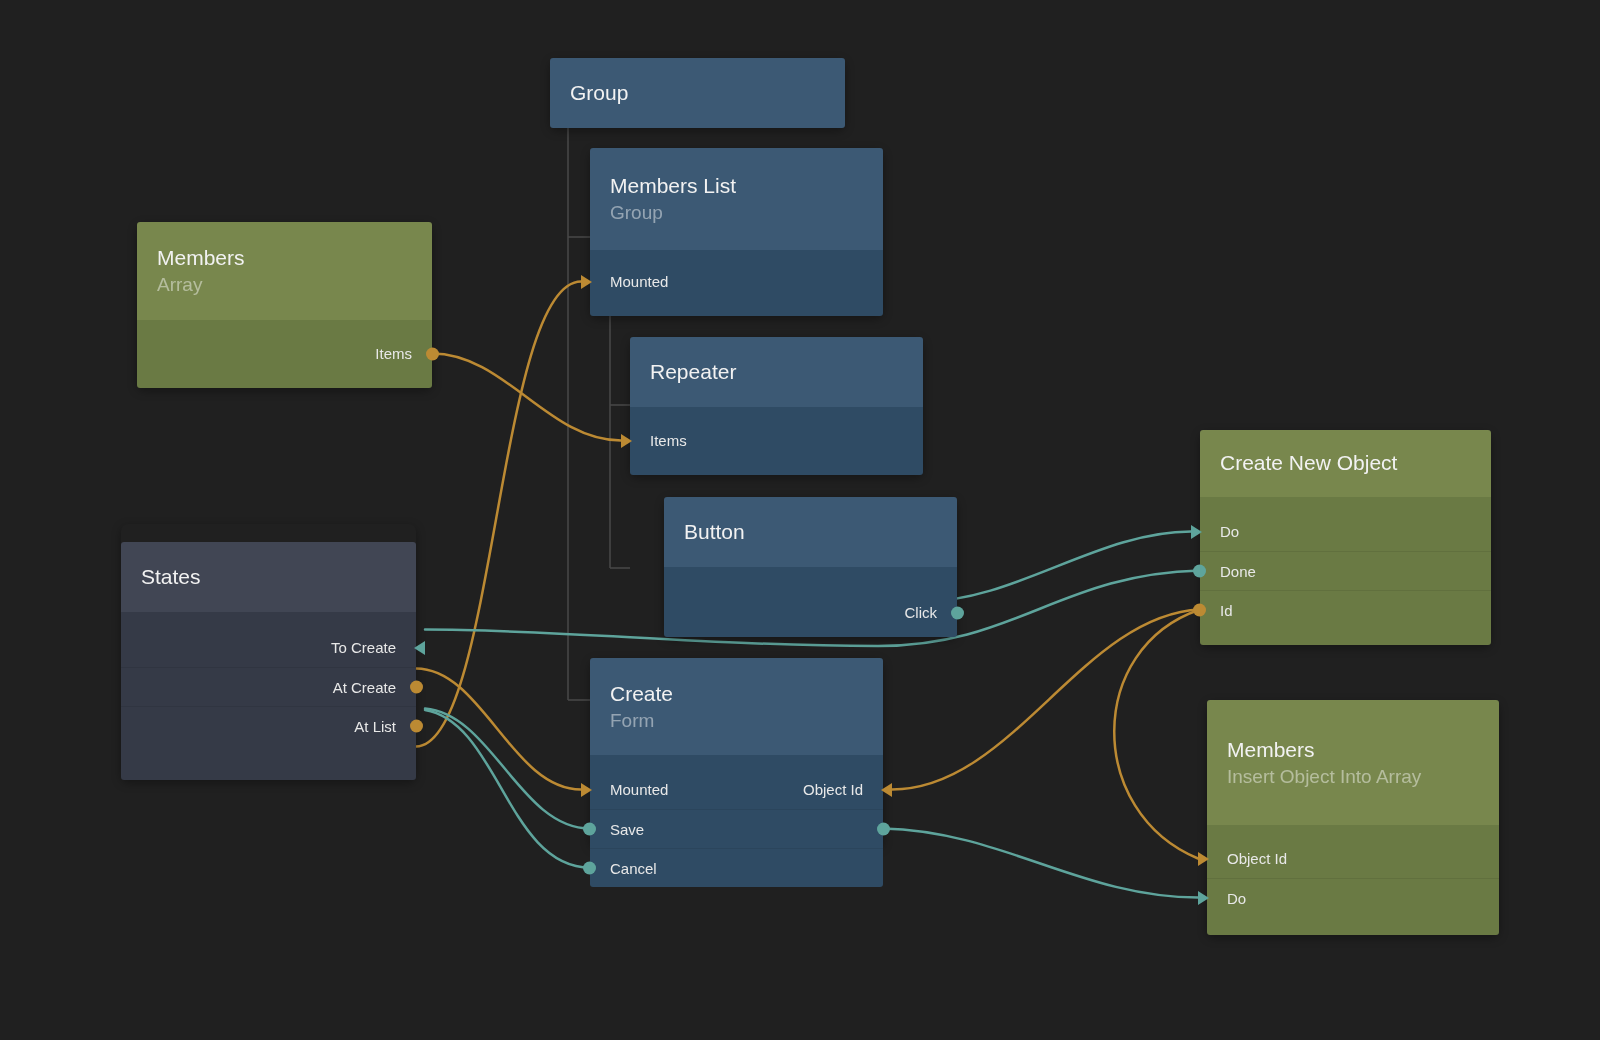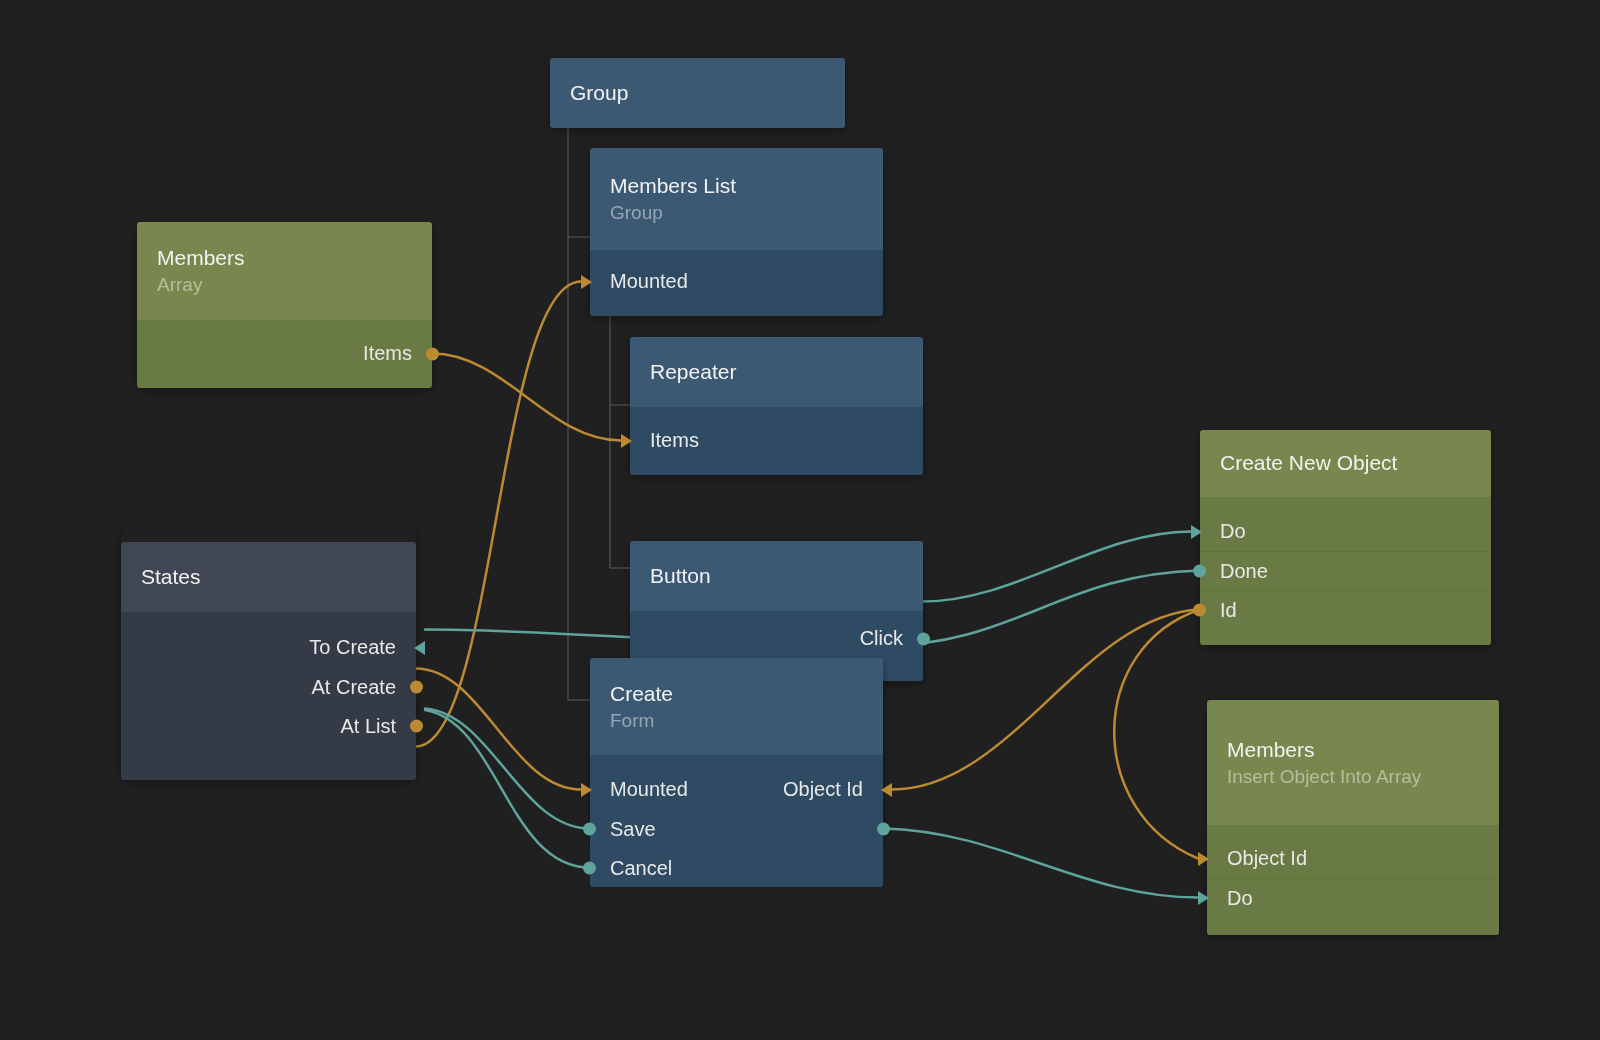--- a/index.html
+++ b/index.html
@@ -36,21 +36,21 @@
                padding:0 20px;flex:0 0 auto;border-radius:3px 3px 0 0;}
   .node-header.only{flex:1;border-radius:3px;}
   .node-ports{flex:1;border-radius:0 0 3px 3px;}
   .node-title{font-size:21px;font-weight:500;color:var(--title_text);line-height:1.35;}
   .node-subtitle{font-size:19px;font-weight:400;color:var(--subtitle_text);line-height:1.35;}
   .node-subtitle.wrap{max-width:195px;}
 
   .port-row{position:relative;height:39px;display:flex;align-items:center;padding:0 20px;}
   .port-row + .port-row{border-top:1px solid rgba(0,0,0,0.08);}
   .port-row.right{justify-content:flex-end;}
-  .port-label{font-size:20px;color:var(--port_text);white-space:nowrap;}
+  .port-label{font-size:15px;color:var(--port_text);white-space:nowrap;}
   .ml-auto{margin-left:auto;}
 
   .connector{position:absolute;top:50%;}
   .dot{width:13px;height:13px;border-radius:50%;transform:translateY(-50%);}
   .dot.left{left:-7px;} .dot.right{right:-7px;}
   .dot.orange{background:var(--wire_orange);} .dot.teal{background:var(--wire_teal);}
   .arrow{width:0;height:0;border-top:7px solid transparent;border-bottom:7px solid transparent;
          transform:translateY(-50%);}
   .arrow-right{left:-9px;}
   .arrow-left{right:-9px;}
@@ -123,25 +123,25 @@
       <div class="node-title">Repeater</div>
     </div>
     <div class="node-ports" style="padding-top:14px;">
       <div class="port-row">
         <span class="connector arrow arrow-right orange"></span>
         <span class="port-label">Items</span>
       </div>
     </div>
   </div>
 
-  <div class="node theme-blue" style="left:630px;top:497px;width:293px;height:140px;margin-top:44px;">
+  <div class="node theme-blue" style="left:664px;top:497px;width:293px;height:140px;">
     <div class="node-header" style="height:70px;">
       <div class="node-title">Button</div>
     </div>
-    <div class="node-ports" style="padding-top:8px;">
+    <div class="node-ports" style="padding-top:26px;">
       <div class="port-row right">
         <span class="port-label">Click</span>
         <span class="connector dot right teal"></span>
       </div>
     </div>
   </div>
 
   <div class="node theme-slate" style="left:121px;top:524px;width:295px;height:256px;">
     <div class="node-header" style="height:70px;margin-top:18px;">
       <div class="node-title">States</div>

